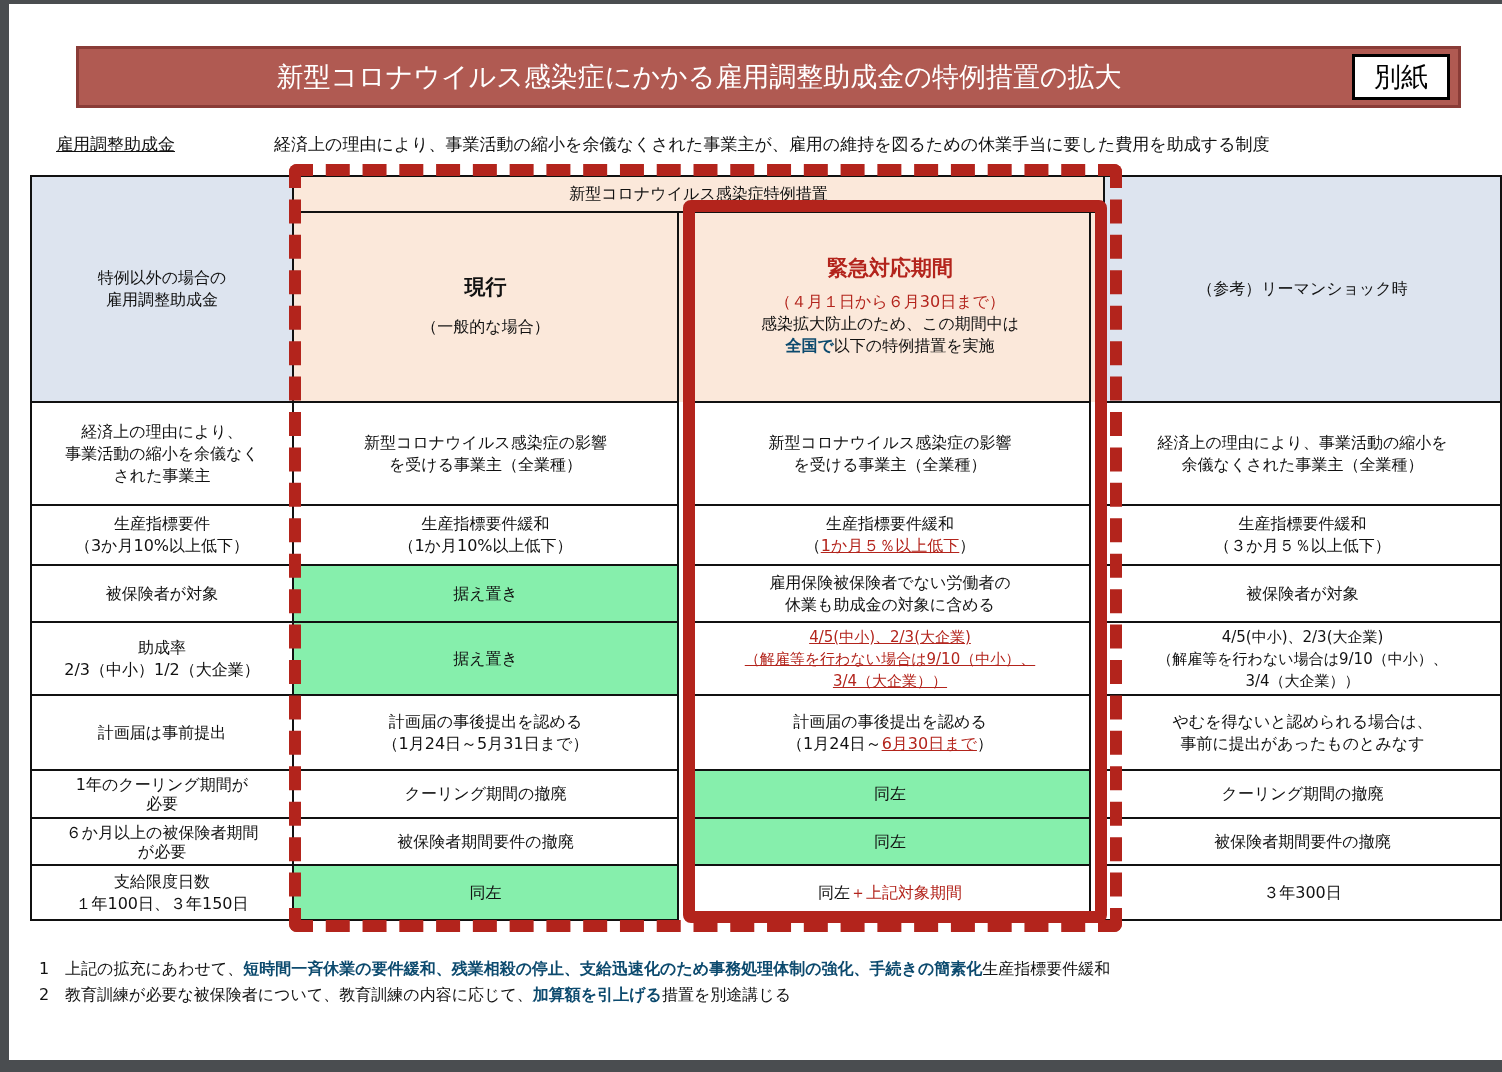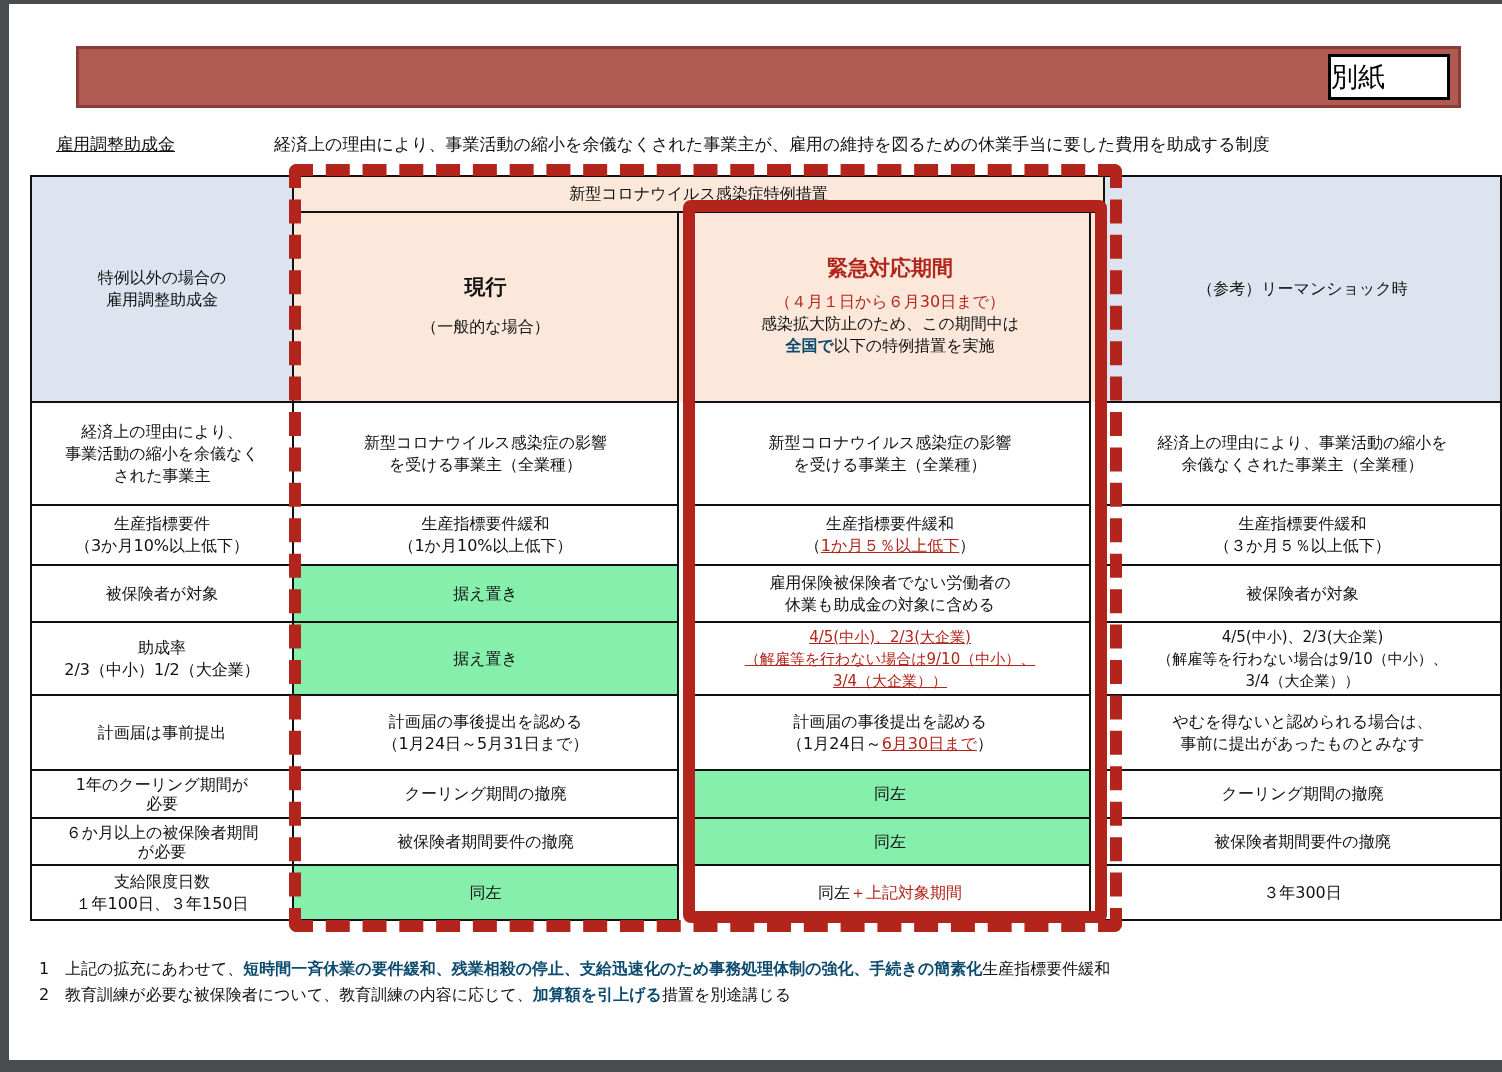--- a/index.html
+++ b/index.html
@@ -15,23 +15,23 @@
   }
   .title-bar {
     position: absolute; left: 67px; top: 42px; width: 1385px; height: 62px;
     background: #b05a52; border: 3px solid #8a3c37; box-sizing: border-box;
   }
   .title-text {
     position: absolute; left: 0; top: 0; width: 1240px; height: 56px;
     line-height: 56px; text-align: center; color: #ffffff; font-size: 27px;
   }
   .appendix-box {
-    position: absolute; right: 8px; top: 5px; width: 122px; height: 46px;
+    position: absolute; right: 8px; top: 5px; width: 98px; height: 46px;
     background: #fff; border: 3px solid #000; box-sizing: border-box;
-    text-align: left; line-height: 40px; font-size: 27px; color: #000;
+    text-align: center; line-height: 40px; font-size: 27px; color: #000;
   }
   .definition {
     position: absolute; top: 126px; left: 47px; right: 0; height: 28px;
     font-size: 17px; line-height: 28px;
   }
   .definition .term { position: absolute; left: 0; text-decoration: underline; }
   .definition .desc { position: absolute; left: 218px; }
 
   table.grid {
     position: absolute; left: 21px; top: 171px; width: 1470px;
@@ -65,20 +65,21 @@
     position: absolute; left: 30px; top: 952px; font-size: 16px; line-height: 26px;
   }
   .notes .num { display: inline-block; width: 26px; }
 </style>
 </head>
 <body>
 
 <div class="page">
 
   <div class="title-bar">
+    <div class="title-text">新型コロナウイルス感染症にかかる雇用調整助成金の特例措置の拡大</div>
     <div class="appendix-box">別紙</div>
   </div>
 
   <div class="definition">
     <span class="term">雇用調整助成金</span>
     <span class="desc">経済上の理由により、事業活動の縮小を余儀なくされた事業主が、雇用の維持を図るための休業手当に要した費用を助成する制度</span>
   </div>
 
   <table class="grid">
     <colgroup>

